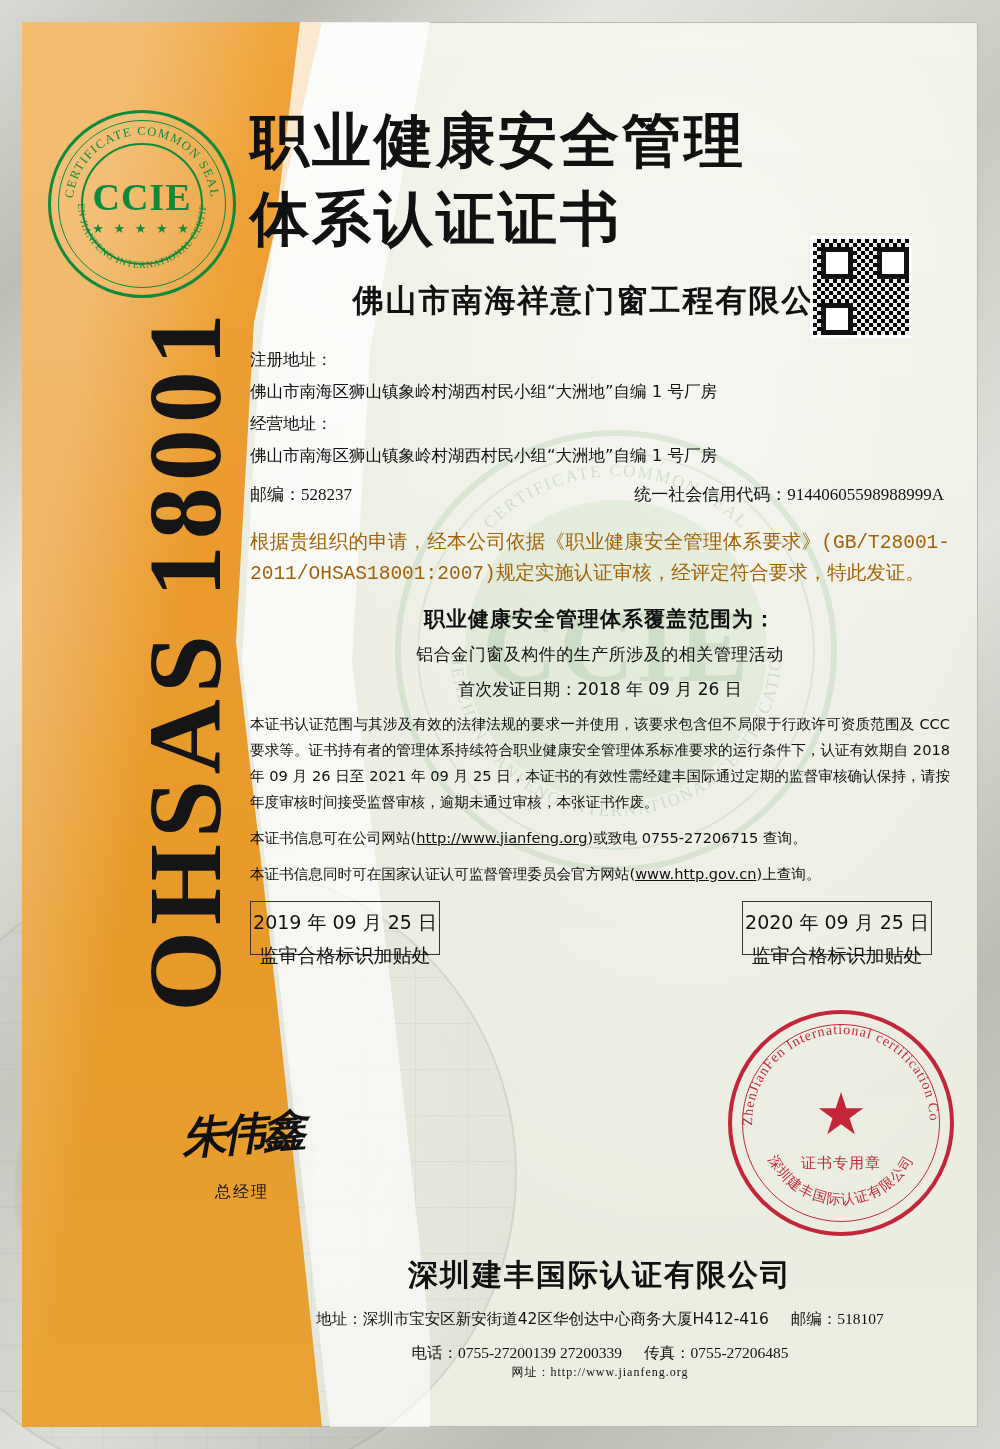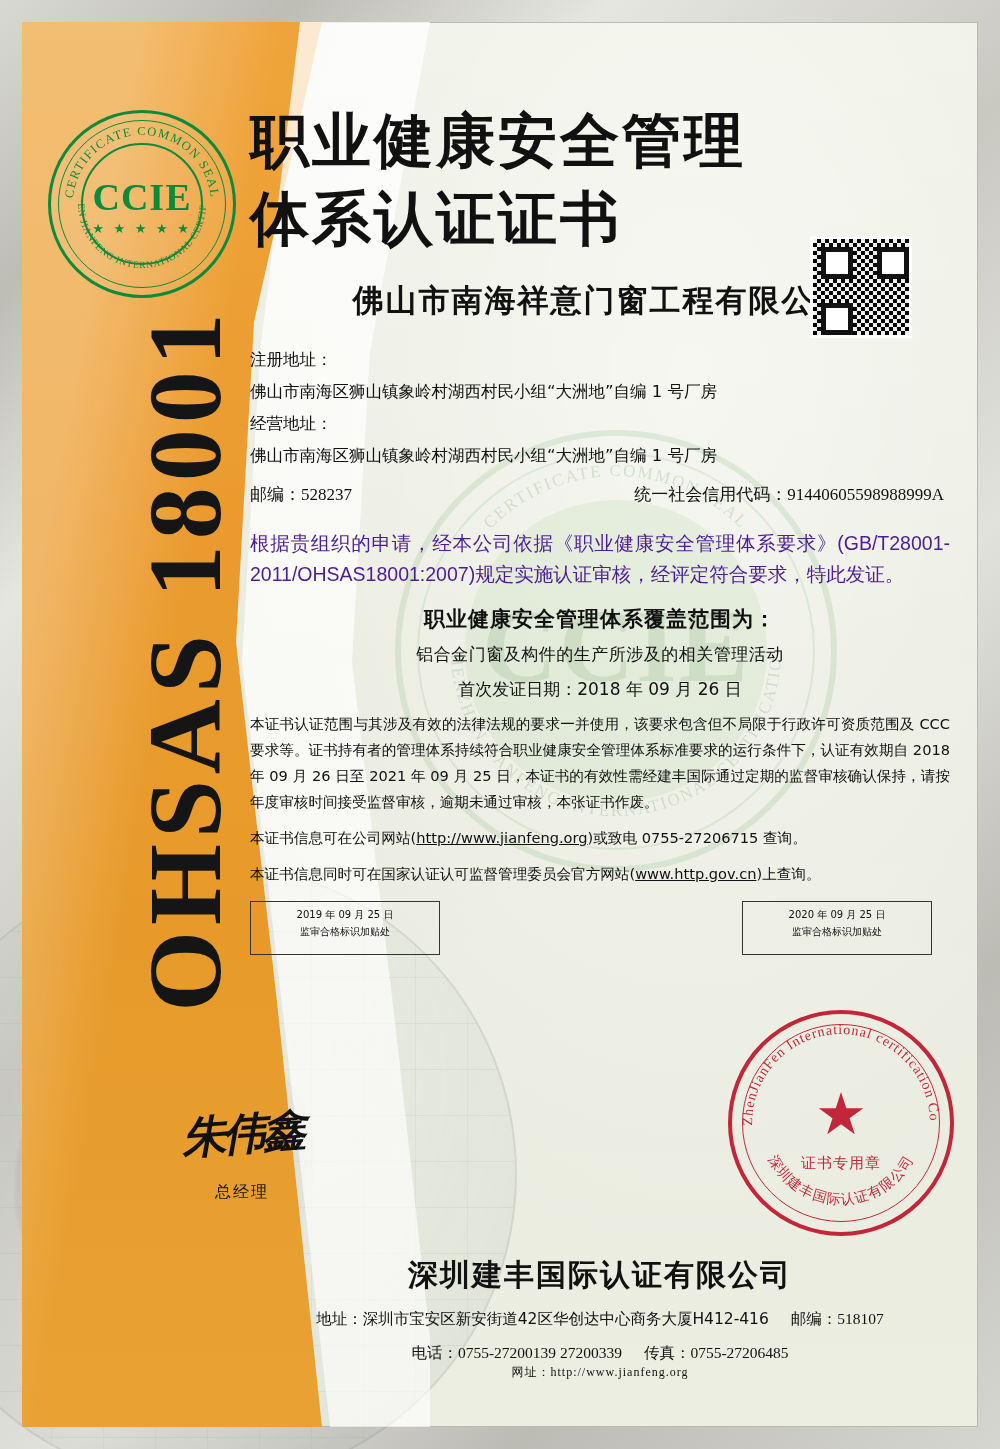--- a/index.html
+++ b/index.html
@@ -148,43 +148,43 @@
     font-size:31px;color:#111;letter-spacing:2px;
   }
   .addr-block{margin-top:22px;font-size:16.5px;color:#111;line-height:1.95;font-family:"DejaVu Sans", sans-serif;}
   .addr-row{display:flex;flex-direction:column;}
   .addr-row .k{white-space:nowrap;}
   .addr-row .v{white-space:nowrap;}
   .meta-row{display:flex;justify-content:space-between;margin-top:6px;font-size:17px;font-family:"DejaVu Sans", sans-serif;}
   .meta-row .right{margin-right:6px;}
   .mono{font-family:"Liberation Serif", serif;}
   .body-para{
-    margin-top:16px;font-size:19.5px;line-height:1.62;color:#4c1d95;
-    font-family:Liberation Sans, sans-serif;text-align:justify;
+    margin-top:16px;font-size:19.5px;line-height:1.62;color:#a16207;
+    font-family:Liberation Mono, monospace;text-align:justify;
   }
   .scope-title{
     margin-top:14px;text-align:center;font-size:21px;font-weight:bold;color:#111;
     font-family:"DejaVu Sans", sans-serif;letter-spacing:1px;
   }
   .scope-text{
     margin-top:10px;text-align:center;font-size:17px;color:#111;
     font-family:"DejaVu Sans", sans-serif;letter-spacing:.5px;
   }
   .issue-date{
     margin-top:12px;text-align:center;font-size:17px;color:#111;
     font-family:"DejaVu Sans", sans-serif;
   }
   .fine{
     margin-top:10px;font-size:14.6px;line-height:1.78;color:#111;text-align:justify;
     font-family:"DejaVu Sans", sans-serif;
   }
   .boxes{position:relative;margin-top:14px;height:58px;}
   .stamp-box{
     position:absolute;width:190px;height:54px;border:1px solid #333;
-    text-align:center;font-size:10px;line-height:1.75;padding-top:4px;box-sizing:border-box;
+    text-align:center;font-size:19px;line-height:1.75;padding-top:4px;box-sizing:border-box;
     font-family:"DejaVu Sans", sans-serif;color:#111;
   }
   .stamp-box.left{left:0;}
   .stamp-box.right{right:18px;}
   
   .signature{
     position:absolute;left:142px;top:1105px;width:200px;text-align:center;
   }
   .sig-img{
     font-family:"Liberation Serif", serif;font-size:44px;color:#111;font-style:italic;font-weight:bold;

